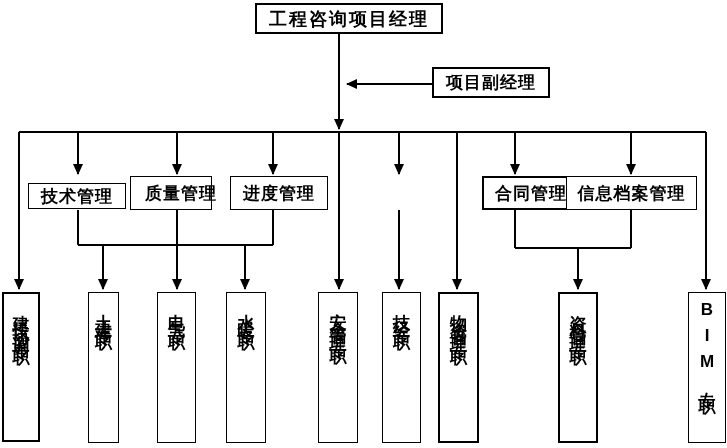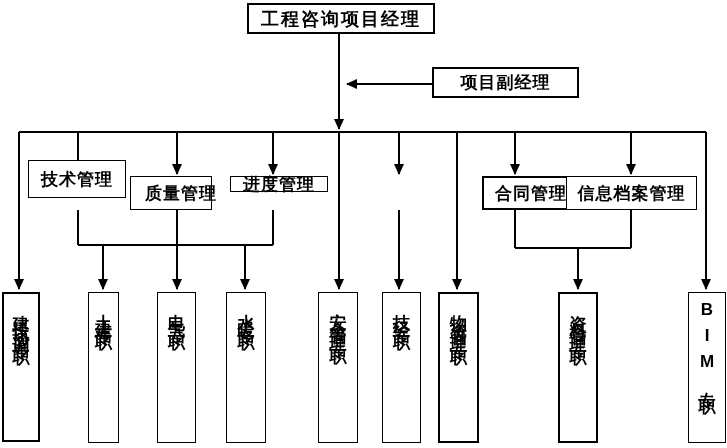--- a/index.html
+++ b/index.html
@@ -65,35 +65,35 @@
 
       <path d="M399,210 V289" marker-end="url(#arr)"></path>
 
       <path d="M515,210 V248"></path>
       <path d="M631,210 V248"></path>
       <path d="M515,248 H631"></path>
       <path d="M578,248 V289" marker-end="url(#arr)"></path>
     </g>
   </svg>
 
-  <div class="box b2 hbox title-box" style="left:247px; top:3px; width:188px; height:31px;">
+  <div class="box b2 hbox title-box" style="left:255px; top:3px; width:188px; height:31px;">
     <span>工程咨询项目经理</span>
   </div>
 
-  <div class="box b2 hbox" style="left:432px; top:67px; width:147px; height:31px;">
+  <div class="box b2 hbox" style="left:432px; top:67px; width:118px; height:31px;">
     <span>项目副经理</span>
   </div>
 
-  <div class="box hbox" style="left:28px; top:160px; width:98px; height:38px;">
+  <div class="box hbox" style="left:28px; top:183px; width:98px; height:26px;">
     <span>技术管理</span>
   </div>
   <div class="box hbox" style="left:130px; top:176px; width:82px; height:34px;padding-left:20px;">
     <span>质量管理</span>
   </div>
-  <div class="box hbox" style="left:230px; top:176px; width:98px; height:16px;">
+  <div class="box hbox" style="left:230px; top:176px; width:98px; height:34px;">
     <span>进度管理</span>
   </div>
   <div class="box b2 hbox" style="left:466px; top:176px; width:98px; height:34px;margin-left:16px;">
     <span>合同管理</span>
   </div>
   <div class="box hbox" style="left:566px; top:176px; width:131px; height:34px;">
     <span>信息档案管理</span>
   </div>
 
   <div class="box b2 vbox" style="left:2px; top:292px; width:38px; height:150px;">

